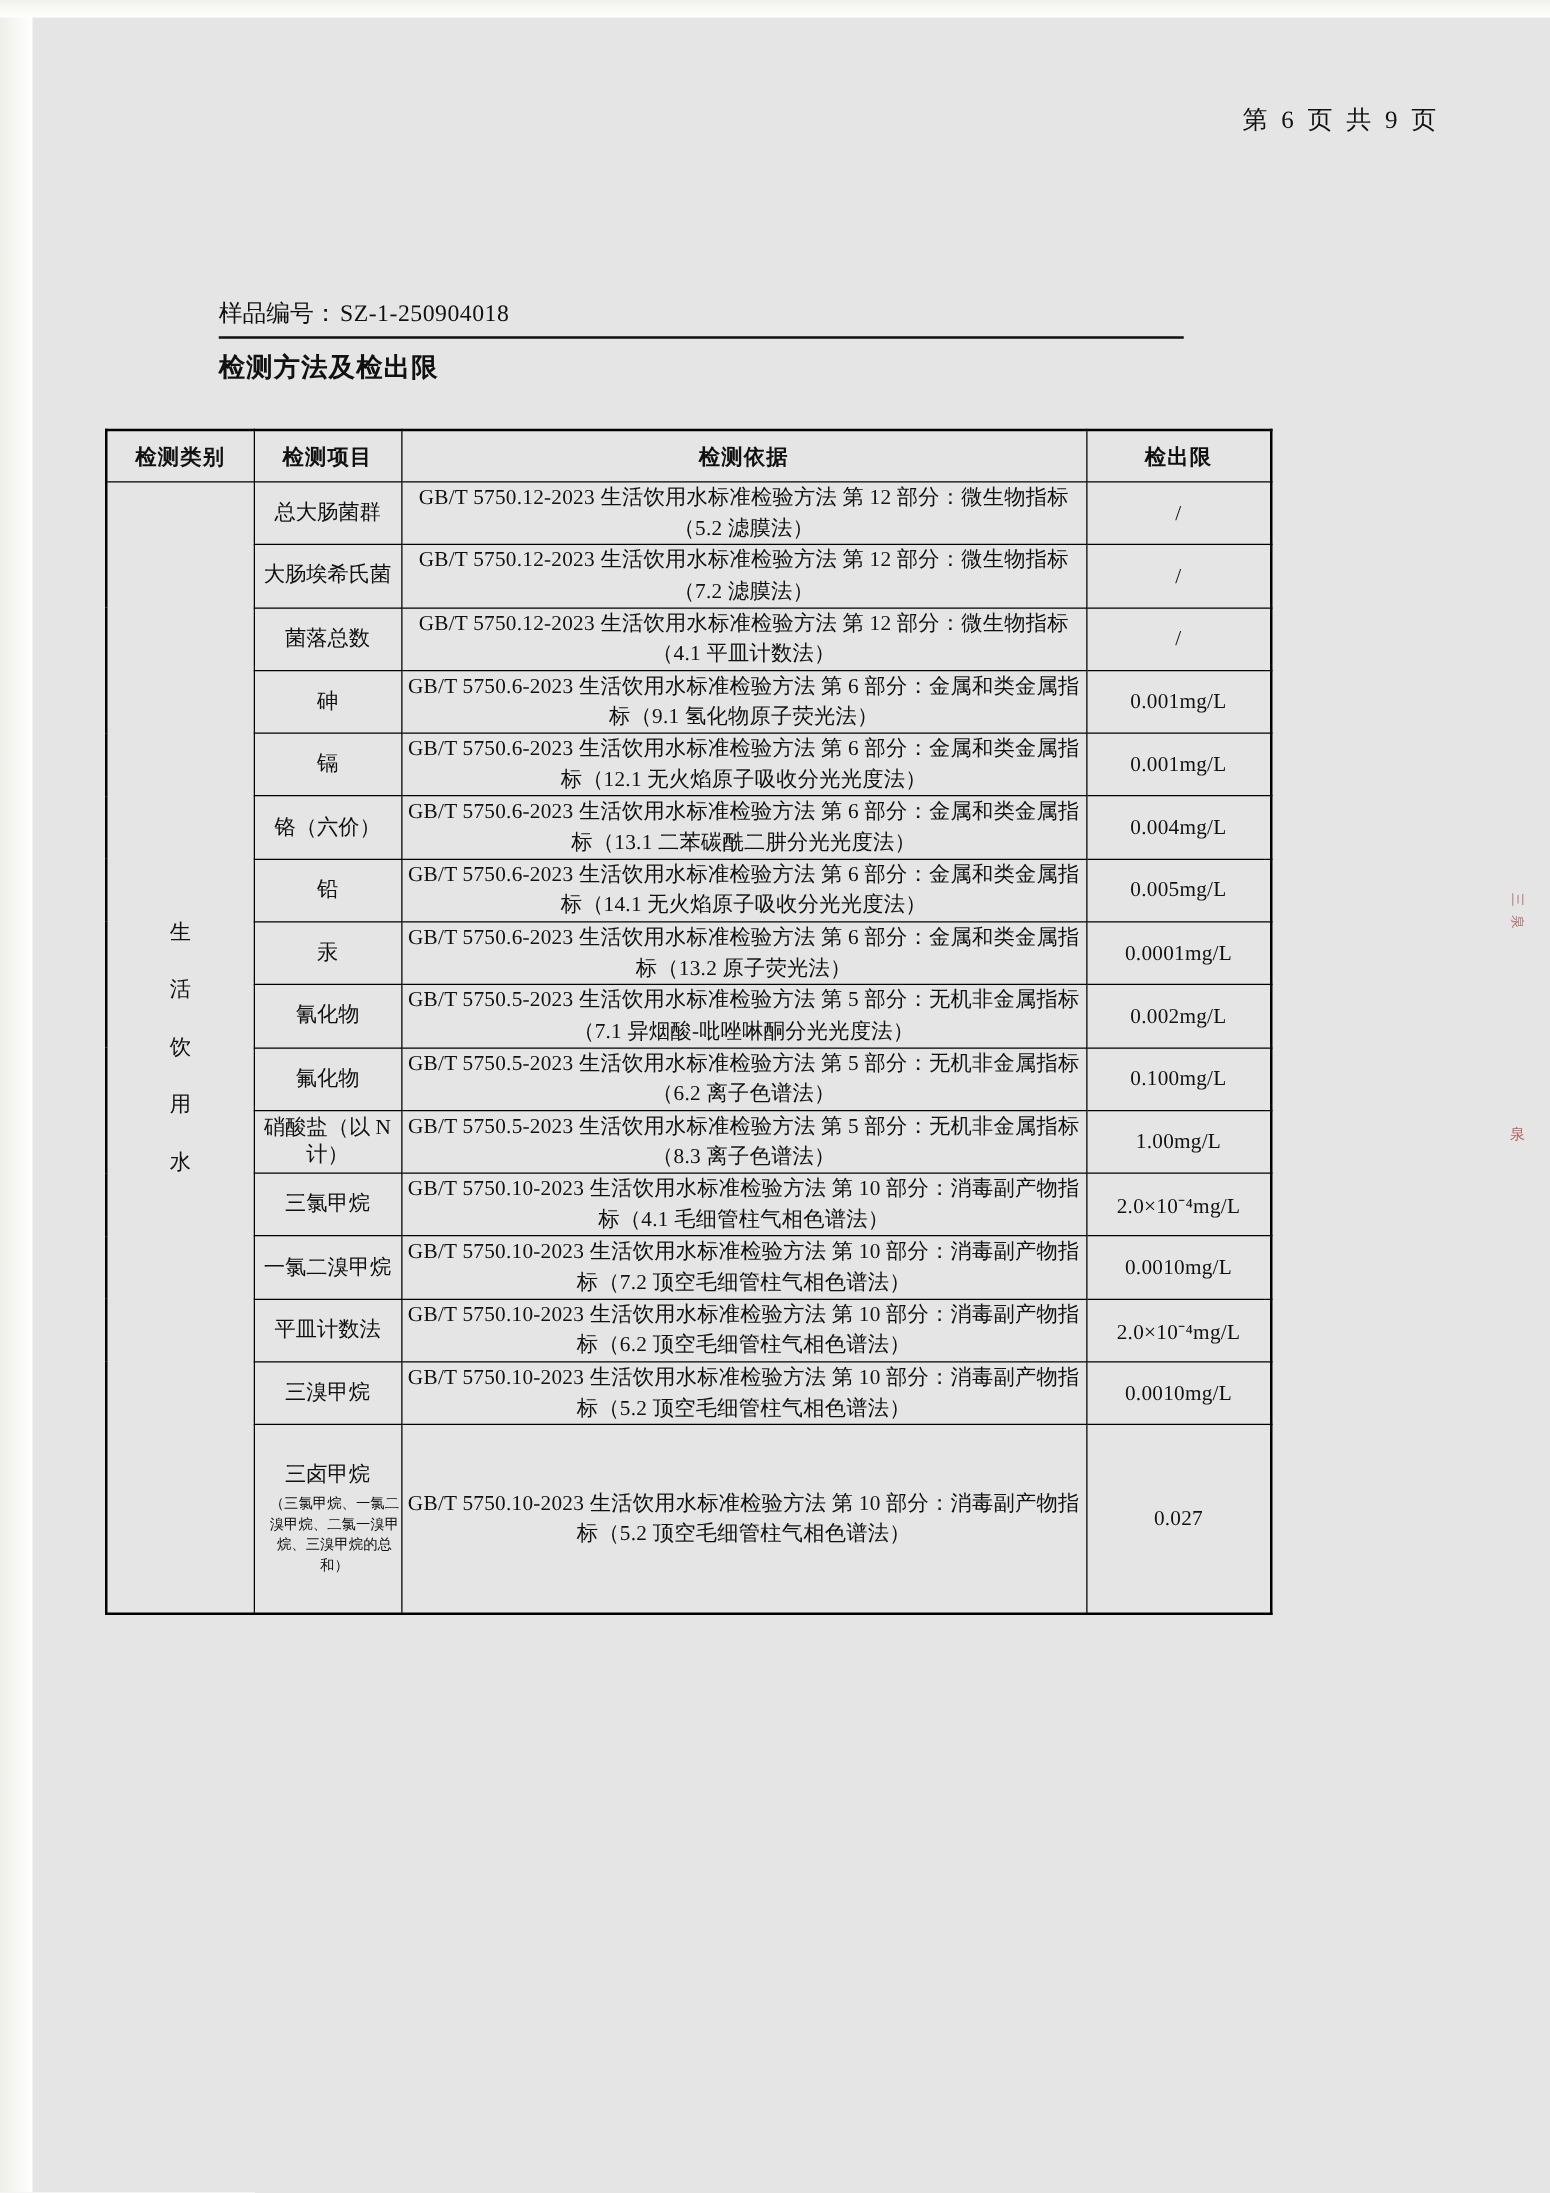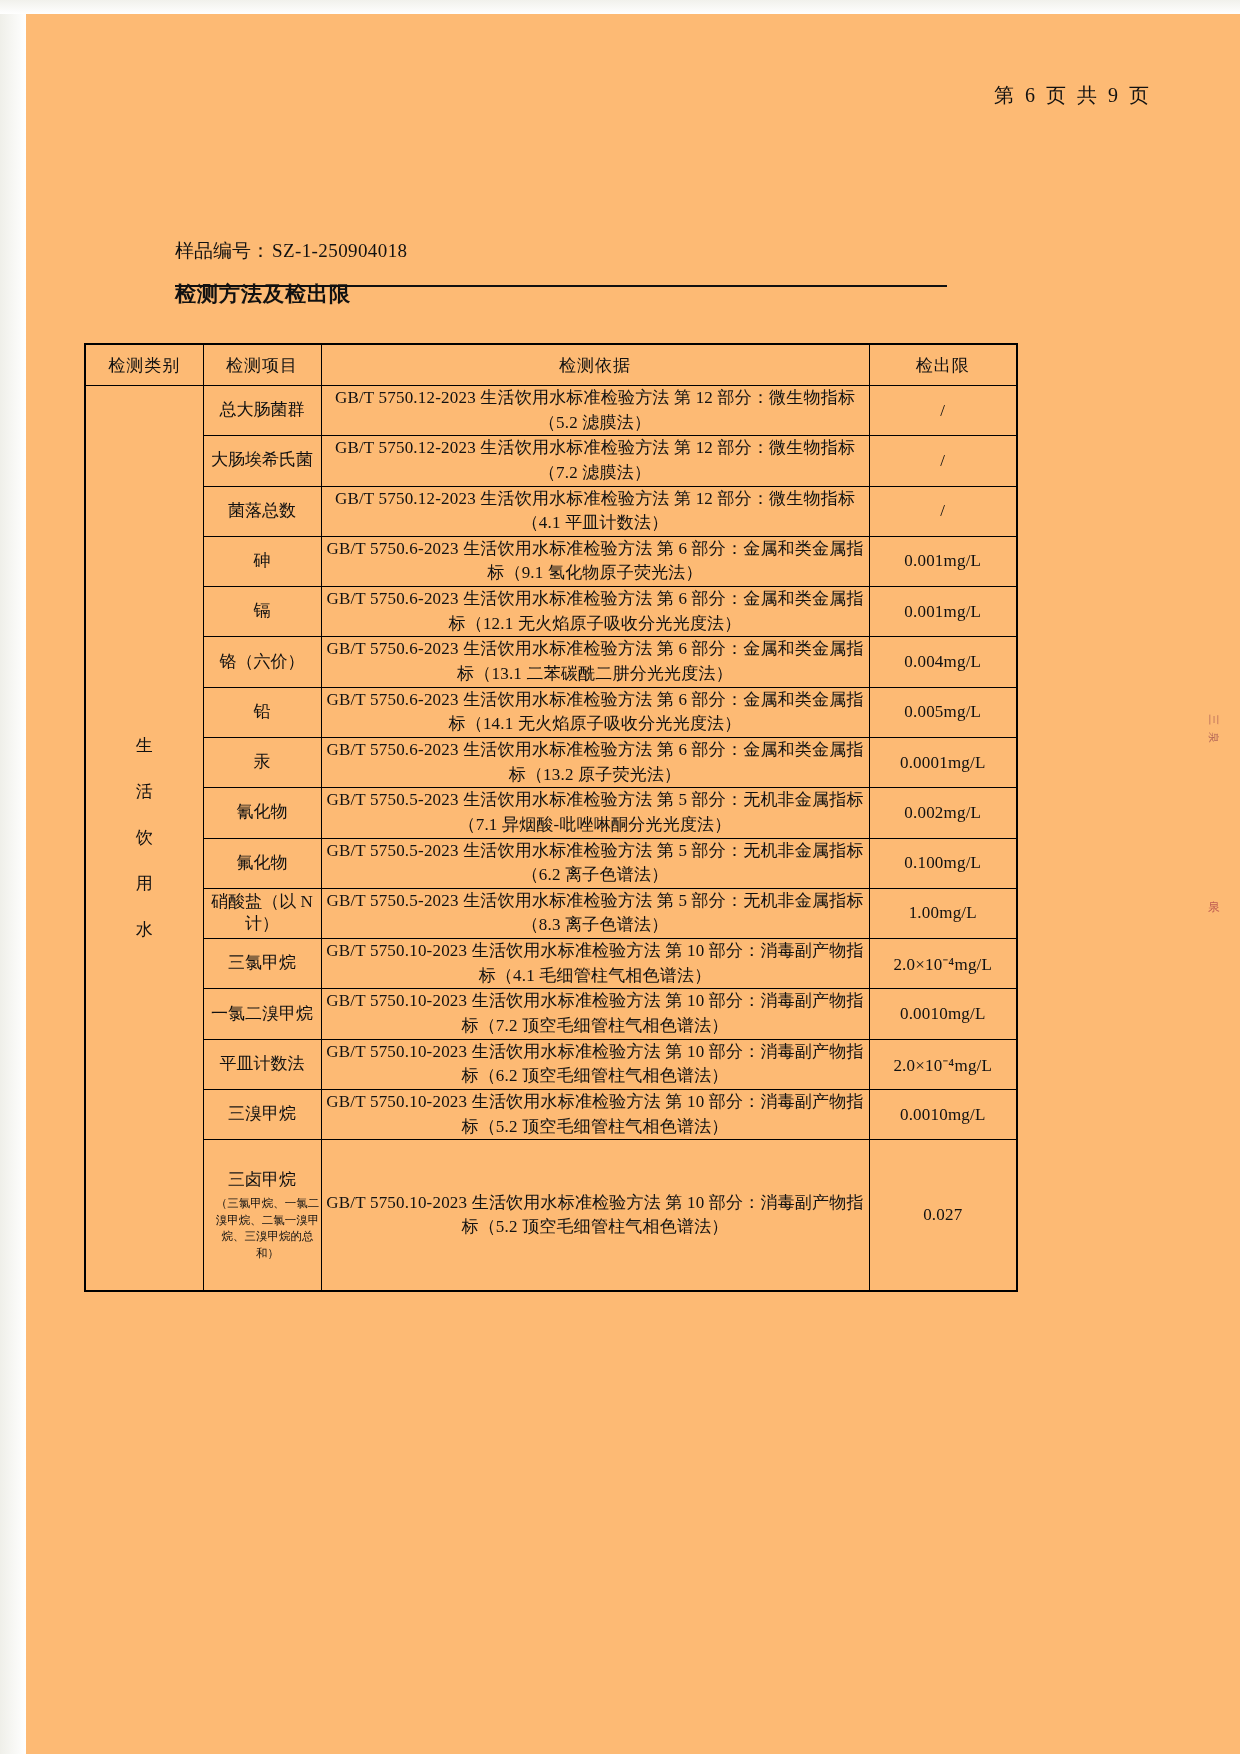--- a/index.html
+++ b/index.html
@@ -11,21 +11,21 @@
     width: 1240px;
     height: 1754px;
     position: relative;
     font-family: "Liberation Serif", serif;
     color: #111;
     overflow: hidden;
   }
   .page {
     position: absolute;
     inset: 0;
-    background: #fdba74;
+    background: #e5e5e5;
   }
   
   .scan-edge-left {
     position: absolute;
     left: 0; top: 0; bottom: 0; width: 26px;
     background: linear-gradient(to right, #efefe9, #ffffff);
   }
   .scan-edge-top {
     position: absolute;
     left: 0; right: 0; top: 0; height: 14px;
@@ -50,21 +50,21 @@
     font-weight: bold;
     letter-spacing: 1px;
     color: #000;
   }
   .sample-line {
     position: absolute;
     top: 238px;
     left: 175px;
     width: 772px;
     border-bottom: 2px solid #111;
-    padding-bottom: 21px;
+    padding-bottom: 5px;
     font-size: 19px;
     white-space: nowrap;
   }
   .sample-label { letter-spacing: 0px; }
   .sample-value {
     font-family: "Liberation Serif", serif;
     letter-spacing: 0.4px;
     margin-left: 2px;
   }
   .section-title {
@@ -89,21 +89,21 @@
     vertical-align: middle;
     text-align: center;
     font-size: 17px;
     color: #111;
   }
   table.main {
     border: 2px solid #000;
   }
   th.h {
     height: 40px;
-    font-weight: normal;
+    font-weight: bold;
     font-size: 18px;
     letter-spacing: 1px;
     margin-top: 15px;
   }
   td.cat {
     width: 118px;
     font-size: 21px;
     font-weight: normal;
     letter-spacing: 0;
     line-height: 46px;

